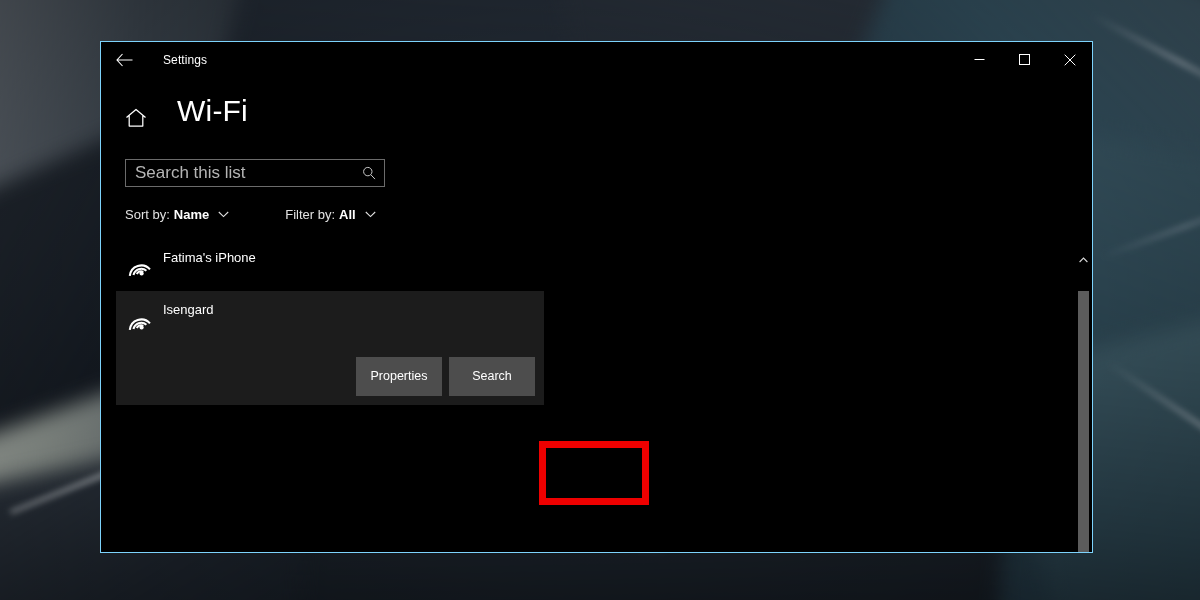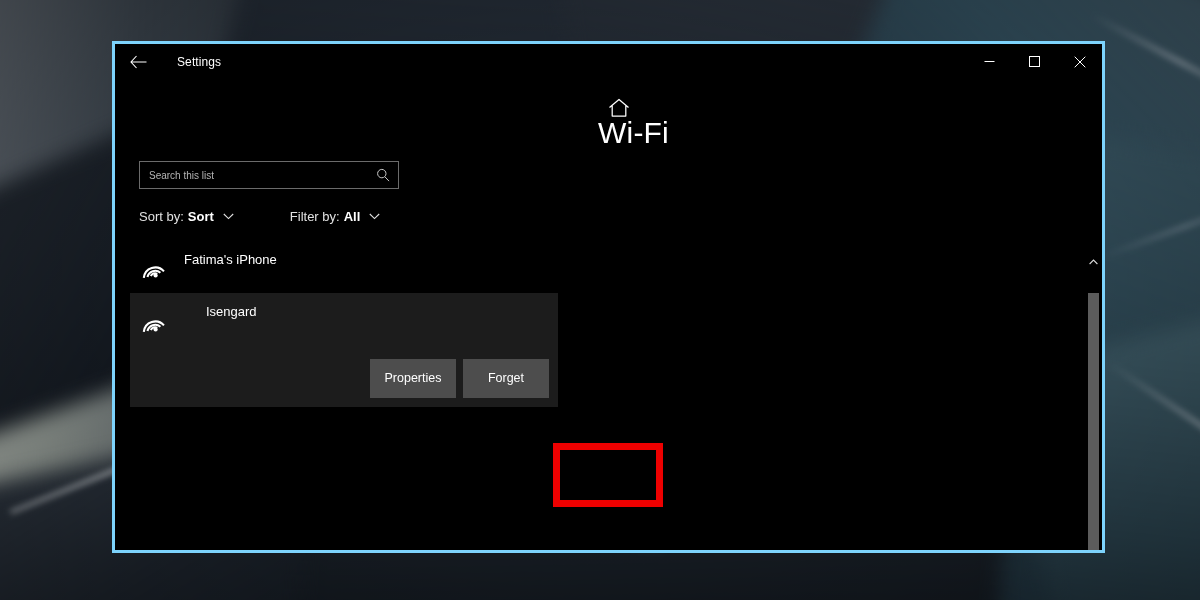--- a/index.html
+++ b/index.html
@@ -105,26 +105,26 @@
   }
   .vignette {
     position: absolute;
     inset: 0;
     background: radial-gradient(ellipse at 50% 45%, rgba(0,0,0,0) 30%, rgba(0,0,0,.35) 100%);
   }
 
   
   #settings-window {
     position: absolute;
-    left: 112px;
+    left: 100px;
     top: 41px;
     width: 993px;
     height: 512px;
     background: #000000;
-    border: 3px solid #7dd3fc;
+    border: 1px solid #7dd3fc;
     overflow: hidden;
   }
 
   
   #titlebar {
     position: relative;
     height: 35px;
     background: #000000;
     display: flex;
     align-items: center;
@@ -149,24 +149,22 @@
   }
   .wc-btn {
     width: 45px; height: 35px;
     display: flex; align-items: center; justify-content: center;
     cursor: pointer;
   }
 
   
   #page-header {
     display: flex;
-    align-items: center;
     padding: 19px 0 0 24px;
     height: 62px;
-    flex-direction: column;
   }
   #home-icon { width: 26px; display: flex; align-items: center; }
   #page-title {
     font-size: 30px;
     font-weight: 300;
     color: #ffffff;
     margin-left: 26px;
     letter-spacing: .2px;
     line-height: 1;
   }
@@ -221,21 +219,21 @@
     align-items: center;
     padding: 0 6px 0 9px;
   }
   #search-input {
     flex: 1;
     background: transparent;
     border: none;
     outline: none;
     color: #cfcfcf;
     font-family: "Liberation Sans", sans-serif;
-    font-size: 10px;
+    font-size: 17px;
   }
   #search-input::placeholder { color: #b5b5b5; opacity: 1; }
   #search-icon { width: 18px; display: flex; justify-content: center; cursor: pointer; }
 
   
   #filter-row {
     margin-top: 20px;
     display: flex;
     align-items: center;
     font-size: 13px;
@@ -258,33 +256,32 @@
     width: 428px;
     margin-left: -9px;
     padding-left: 9px;
     display: flex;
     align-items: center;
     cursor: pointer;
   }
   .network-item.selected {
     background: #1c1c1c;
     height: 56px;
-    gap: 22px;
   }
   .wifi-icon {
     width: 30px;
     flex: 0 0 auto;
     display: flex;
     align-items: flex-end;
     justify-content: center;
   }
   .network-name {
     font-size: 13px;
     color: #ffffff;
-    margin-left: 15px;
+    margin-left: 8px;
     align-self: flex-start;
     margin-top: 11px;
   }
   
   #selected-actions {
     background: #1c1c1c;
     width: 428px;
     margin-left: -9px;
     height: 58px;
     display: flex;
@@ -422,21 +419,21 @@
         <svg width="14" height="14" viewBox="0 0 14 14">
           <circle cx="5.8" cy="5.6" r="4.2" fill="none" stroke="#c9c9c9" stroke-width="1"></circle>
           <path d="M8.9 8.8 L13 13.1" stroke="#c9c9c9" stroke-width="1"></path>
         </svg>
       </span>
     </div>
 
     <div id="filter-row">
       <div class="dropdown" id="sort-by">
         <span>Sort by:</span>
-        <span class="dd-value">Sort</span>
+        <span class="dd-value">Name</span>
         <span class="chev">
           <svg width="11" height="7" viewBox="0 0 11 7">
               <path d="M0.8 1 L5.5 5.6 L10.2 1" fill="none" stroke="#e2e2e2" stroke-width="1.1"></path>
             </svg>
         </span>
       </div>
       <div class="dropdown" id="filter-by">
         <span>Filter by:</span>
         <span class="dd-value">All</span>
         <span class="chev">
@@ -472,21 +469,21 @@
               <path d="M9.6 19 A4.6 4.6 0 0 1 16.4 19" stroke-width="2.1"></path>
             </g>
             <circle cx="14.6" cy="19.4" r="2.1" fill="#ffffff"></circle>
           </svg>
         </span>
         <span class="network-name">Isengard</span>
       </div>
 
       <div id="selected-actions">
         <button class="action-btn" id="properties-button">Properties</button>
-        <button class="action-btn" id="forget-button">Forget</button>
+        <button class="action-btn" id="forget-button">Search</button>
       </div>
 
 
 
     </div>
 
     <div id="scrollbar">
       <div class="sb-arrow">
         <svg width="9" height="6" viewBox="0 0 9 6">
           <path d="M0.6 5 L4.5 1.1 L8.4 5" fill="none" stroke="#d8d8d8" stroke-width="1.1"></path>

